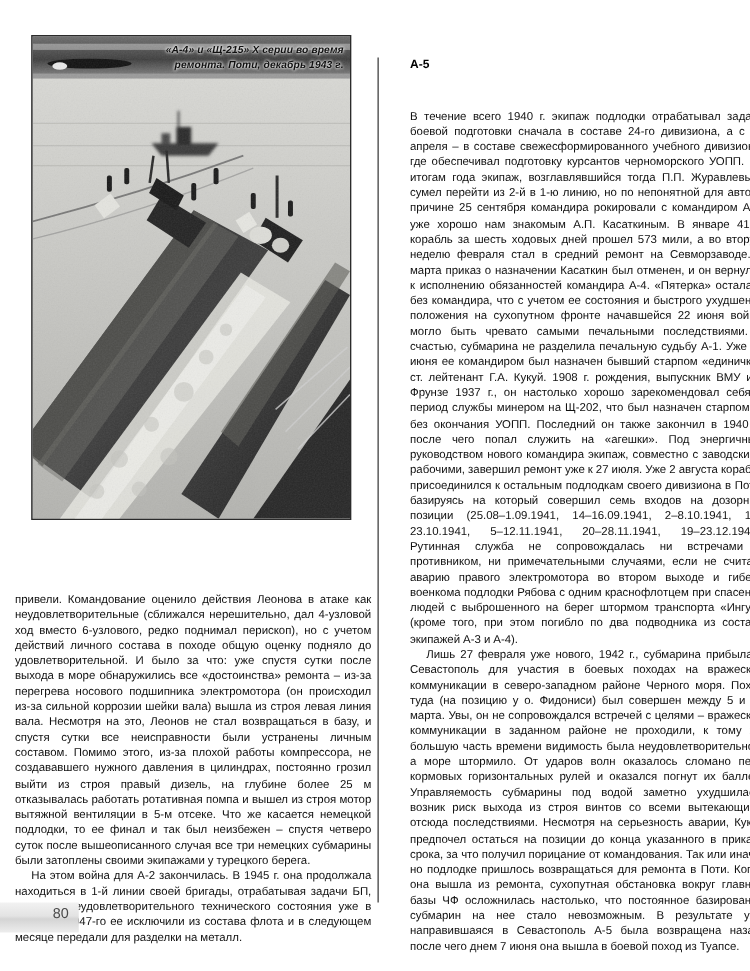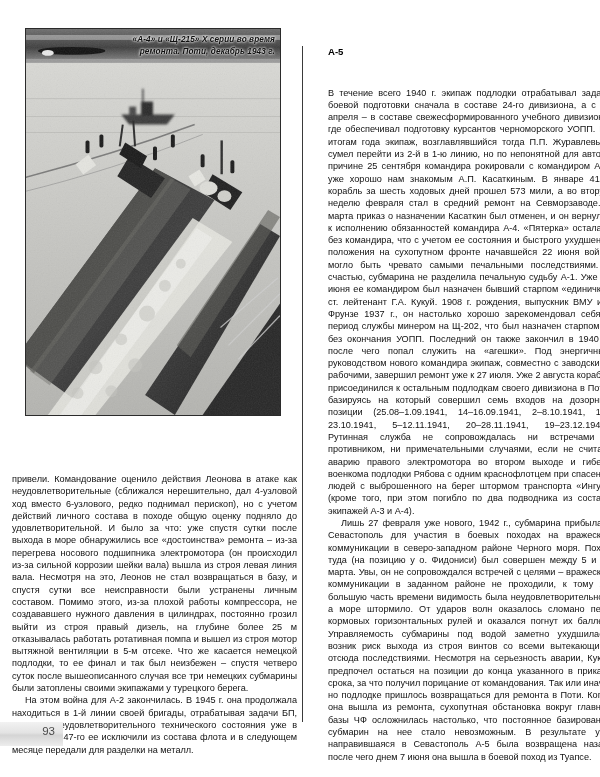--- a/index.html
+++ b/index.html
@@ -265,16 +265,16 @@
 
   <div class="col-right">
     <div class="section-head">А-5</div>
     <div class="body-text">
       <p>В течение всего 1940 г. экипаж подлодки отрабатывал задачи боевой подготовки сначала в составе 24-го дивизиона, а с 30 апреля – в составе свежесформированного учебного дивизиона, где обеспечивал подготовку курсантов черноморского УОПП. По итогам года экипаж, возглавлявшийся тогда П.П. Журавлевым, сумел перейти из 2-й в 1-ю линию, но по непонятной для автора причине 25 сентября командира рокировали с командиром А-4, уже хорошо нам знакомым А.П. Касаткиным. В январе 41-го корабль за шесть ходовых дней прошел 573 мили, а во вторую неделю февраля стал в средний ремонт на Севморзаводе. 7 марта приказ о назначении Касаткин был отменен, и он вернулся к исполнению обязанностей командира А-4. «Пятерка» осталась без командира, что с учетом ее состояния и быстрого ухудшения положения на сухопутном фронте начавшейся 22 июня войны могло быть чревато самыми печальными последствиями. К счастью, субмарина не разделила печальную судьбу А-1. Уже 27 июня ее командиром был назначен бывший старпом «единички» ст. лейтенант Г.А. Кукуй. 1908 г. рождения, выпускник ВМУ им. Фрунзе 1937 г., он настолько хорошо зарекомендовал себя в период службы минером на Щ-202, что был назначен старпомом без окончания УОПП. Последний он также закончил в 1940 г., после чего попал служить на «агешки». Под энергичным руководством нового командира экипаж, совместно с заводскими рабочими, завершил ремонт уже к 27 июля. Уже 2 августа корабль присоединился к остальным подлодкам своего дивизиона в Поти, базируясь на который совершил семь входов на дозорные позиции (25.08–1.09.1941, 14–16.09.1941, 2–8.10.1941, 16–23.10.1941, 5–12.11.1941, 20–28.11.1941, 19–23.12.1941). Рутинная служба не сопровождалась ни встречами с противником, ни примечательными случаями, если не считать аварию правого электромотора во втором выходе и гибель военкома подлодки Рябова с одним краснофлотцем при спасении людей с выброшенного на берег штормом транспорта «Ингул» (кроме того, при этом погибло по два подводника из состава экипажей А-3 и А-4).</p>
       <p class="indent">Лишь 27 февраля уже нового, 1942 г., субмарина прибыла в Севастополь для участия в боевых походах на вражеские коммуникации в северо-западном районе Черного моря. Поход туда (на позицию у о. Фидониси) был совершен между 5 и 16 марта. Увы, он не сопровождался встречей с целями – вражеские коммуникации в заданном районе не проходили, к тому же большую часть времени видимость была неудовлетворительной, а море штормило. От ударов волн оказалось сломано перо кормовых горизонтальных рулей и оказался погнут их баллер. Управляемость субмарины под водой заметно ухудшилась, возник риск выхода из строя винтов со всеми вытекающими отсюда последствиями. Несмотря на серьезность аварии, Кукуй предпочел остаться на позиции до конца указанного в приказе срока, за что получил порицание от командования. Так или иначе, но подлодке пришлось возвращаться для ремонта в Поти. Когда она вышла из ремонта, сухопутная обстановка вокруг главной базы ЧФ осложнилась настолько, что постоянное базирование субмарин на нее стало невозможным. В результате уже направившаяся в Севастополь А-5 была возвращена назад, после чего днем 7 июня она вышла в боевой поход из Туапсе.</p>
     </div>
   </div>
 
   <div class="folio">
-    <span class="folio-num">93</span>
+    <span class="folio-num">80</span>
   </div>
 
 </div>
 
 </body></html>

